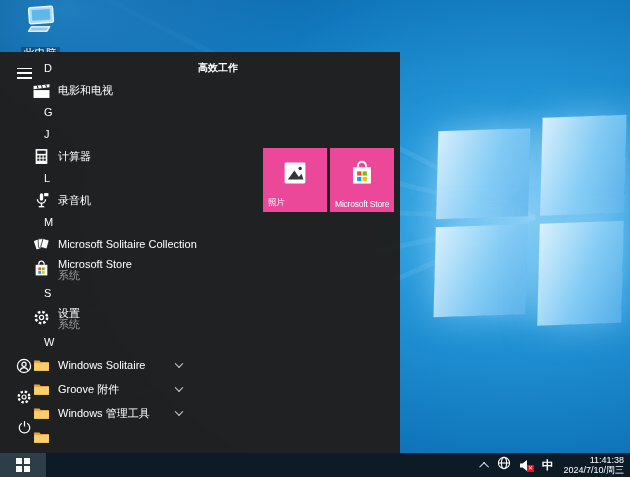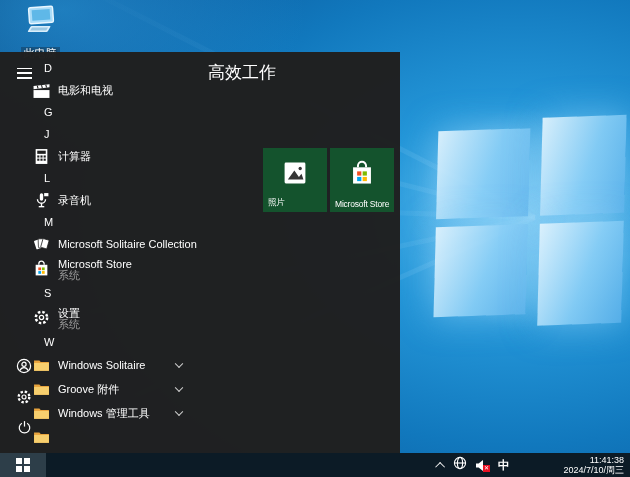--- a/index.html
+++ b/index.html
@@ -48,35 +48,35 @@
   .letter-row{height:22px;display:flex;align-items:center;padding-left:44px;font-size:11px;color:#fff;cursor:pointer;}
   .item-row{height:22px;display:flex;align-items:center;padding-left:33px;position:relative;cursor:pointer;}
   .item-row.has-sub{height:27px;}
   .item-row.folder{height:24px;}
   .item-row .app-icon{width:17px;height:17px;flex:0 0 17px;display:flex;align-items:center;justify-content:center;margin-right:8px;}
   .item-row .txt{display:flex;flex-direction:column;justify-content:flex-start;min-width:0;}
   .item-row .title{font-size:11px;line-height:12px;color:#fff;white-space:nowrap;}
   .item-row .sub{font-size:11px;line-height:10px;color:#9d9d9d;}
   .chev-down{position:absolute;right:16px;top:50%;width:5px;height:5px;border-right:1.3px solid #cfcfcf;border-bottom:1.3px solid #cfcfcf;transform:translateY(-70%) rotate(45deg);}
   
-  .tile-group-label{position:absolute;left:208px;top:9px;font-size:17px;color:#fff;cursor:pointer;}
+  .tile-group-label{position:absolute;left:198px;top:9px;font-size:10px;color:#fff;cursor:pointer;font-weight:bold;}
   .tiles{position:absolute;left:263px;top:96px;display:flex;gap:3px;}
-  .tile{width:64px;height:64px;background:#14532d;position:relative;cursor:pointer;}
+  .tile{width:64px;height:64px;background:#ec4899;position:relative;cursor:pointer;}
   .tile .tile-icon{position:absolute;left:50%;top:42%;transform:translate(-50%,-50%);}
   .tile .tile-label{position:absolute;left:5px;right:3px;bottom:3px;font-size:8.5px;color:#fff;letter-spacing:-.2px;white-space:nowrap;overflow:hidden;}
   
   .taskbar{position:absolute;left:0;bottom:0;width:630px;height:24px;background:#0c1b26;z-index:5;display:flex;align-items:center;}
   .start-btn{width:46px;height:24px;background:#2d3e49;display:flex;align-items:center;justify-content:center;cursor:pointer;}
   .winflag{display:grid;grid-template-columns:6.5px 6.5px;grid-template-rows:6.5px 6.5px;gap:1.4px;}
   .winflag i{background:#fff;display:block;}
   .tray{margin-left:auto;display:flex;align-items:center;height:100%;gap:8px;padding-right:4px;}
   .tray-btn{display:flex;align-items:center;justify-content:center;height:100%;cursor:pointer;}
   .chev-up{width:6px;height:6px;border-left:1.5px solid #eee;border-top:1.5px solid #eee;transform:rotate(45deg) translateY(2px);}
   .ime{font-size:11.5px;color:#fff;font-weight:bold;}
-  .clock{display:flex;flex-direction:column;align-items:flex-end;justify-content:center;color:#fff;font-size:9px;line-height:10.5px;cursor:pointer;padding:0 2px;margin-left:44px;}
+  .clock{display:flex;flex-direction:column;align-items:flex-end;justify-content:center;color:#fff;font-size:9px;line-height:10.5px;cursor:pointer;padding:0 2px;}
 </style>
 </head>
 <body>
 
 <div class="wallpaper">
   <div class="beam" style="transform:rotate(-24deg);opacity:.5"></div>
   <div class="beam" style="transform:rotate(-12deg);opacity:.4"></div>
   <div class="beam" style="transform:rotate(2deg);opacity:.35"></div>
   <div class="beam" style="transform:rotate(14deg);opacity:.45"></div>
   <div class="beam" style="transform:rotate(27deg);opacity:.5"></div>

